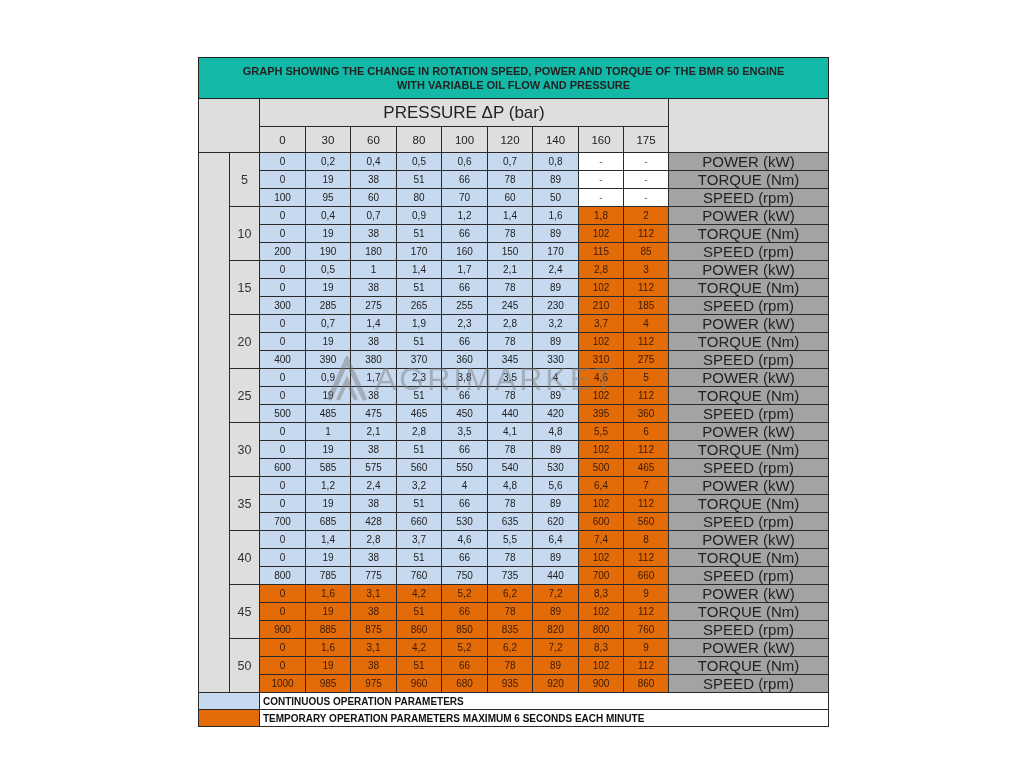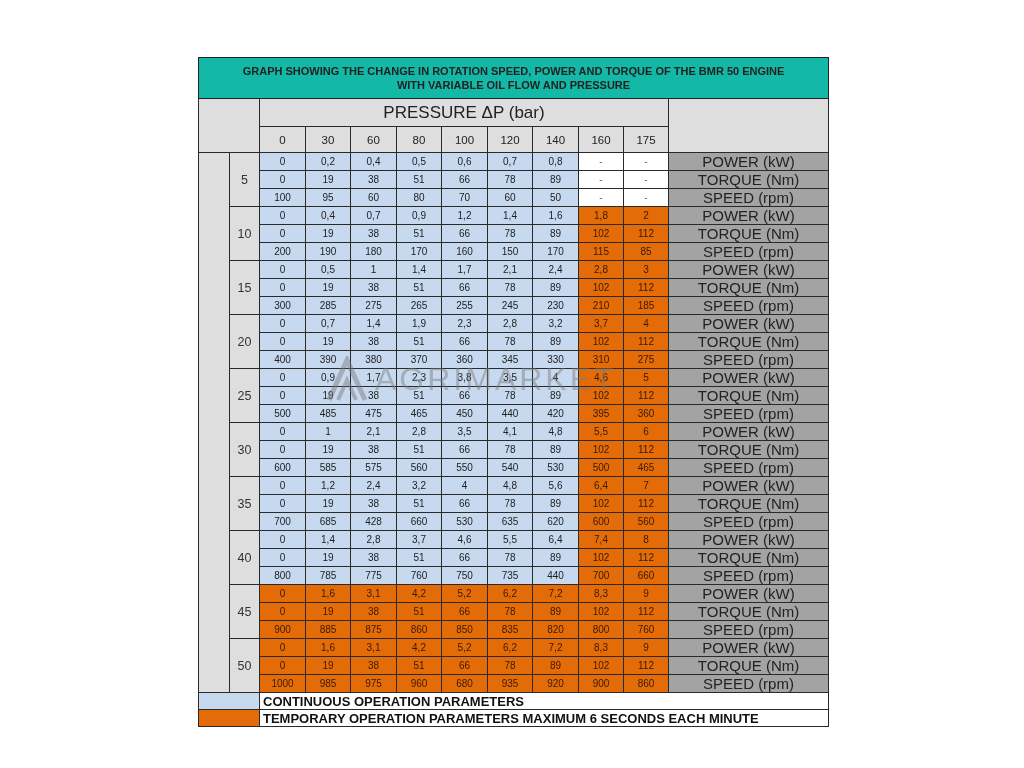--- a/index.html
+++ b/index.html
@@ -11,21 +11,21 @@
   .press { height:27px; font-size:17px; color:#222;margin-top:20px; }
   .colh { height:25px; font-size:11.5px; color:#222; background:#dedede; }
   .flowlbl { background:#dedede; }
   .flowv { background:#dedede; font-size:12.5px; color:#333; }
   .cell { height:16.4px; font-size:10px; color:#222; }
   .blue { background:#c6d9ef; }
   .orange { background:#e36c09; color:#3a1a00; }
   .white { background:#ffffff; color:#666; }
   .rlabel { background:#a3a3a3; font-size:15px; color:#222; }
   .legsw { height:16px; }
-  .legtxt { background:#fff; text-align:left !important; font-size:13px; font-weight:bold; padding-left:3px !important; color:#111; }
+  .legtxt { background:#fff; text-align:left !important; font-size:10px; font-weight:bold; padding-left:3px !important; color:#111; }
   tr.grp td { border-top:2px solid #222; }
   #watermark { position:absolute; left:325px; top:356px; pointer-events:none; opacity:0.45; display:flex; align-items:center; }
   #watermark .wm-text { font-size:32px; font-weight:normal; color:#7a7a7a; letter-spacing:3px; margin-left:6px; }
 </style>
 </head>
 <body>
 
 <table id="tbl">
   <colgroup>
     <col style="width:31px">

